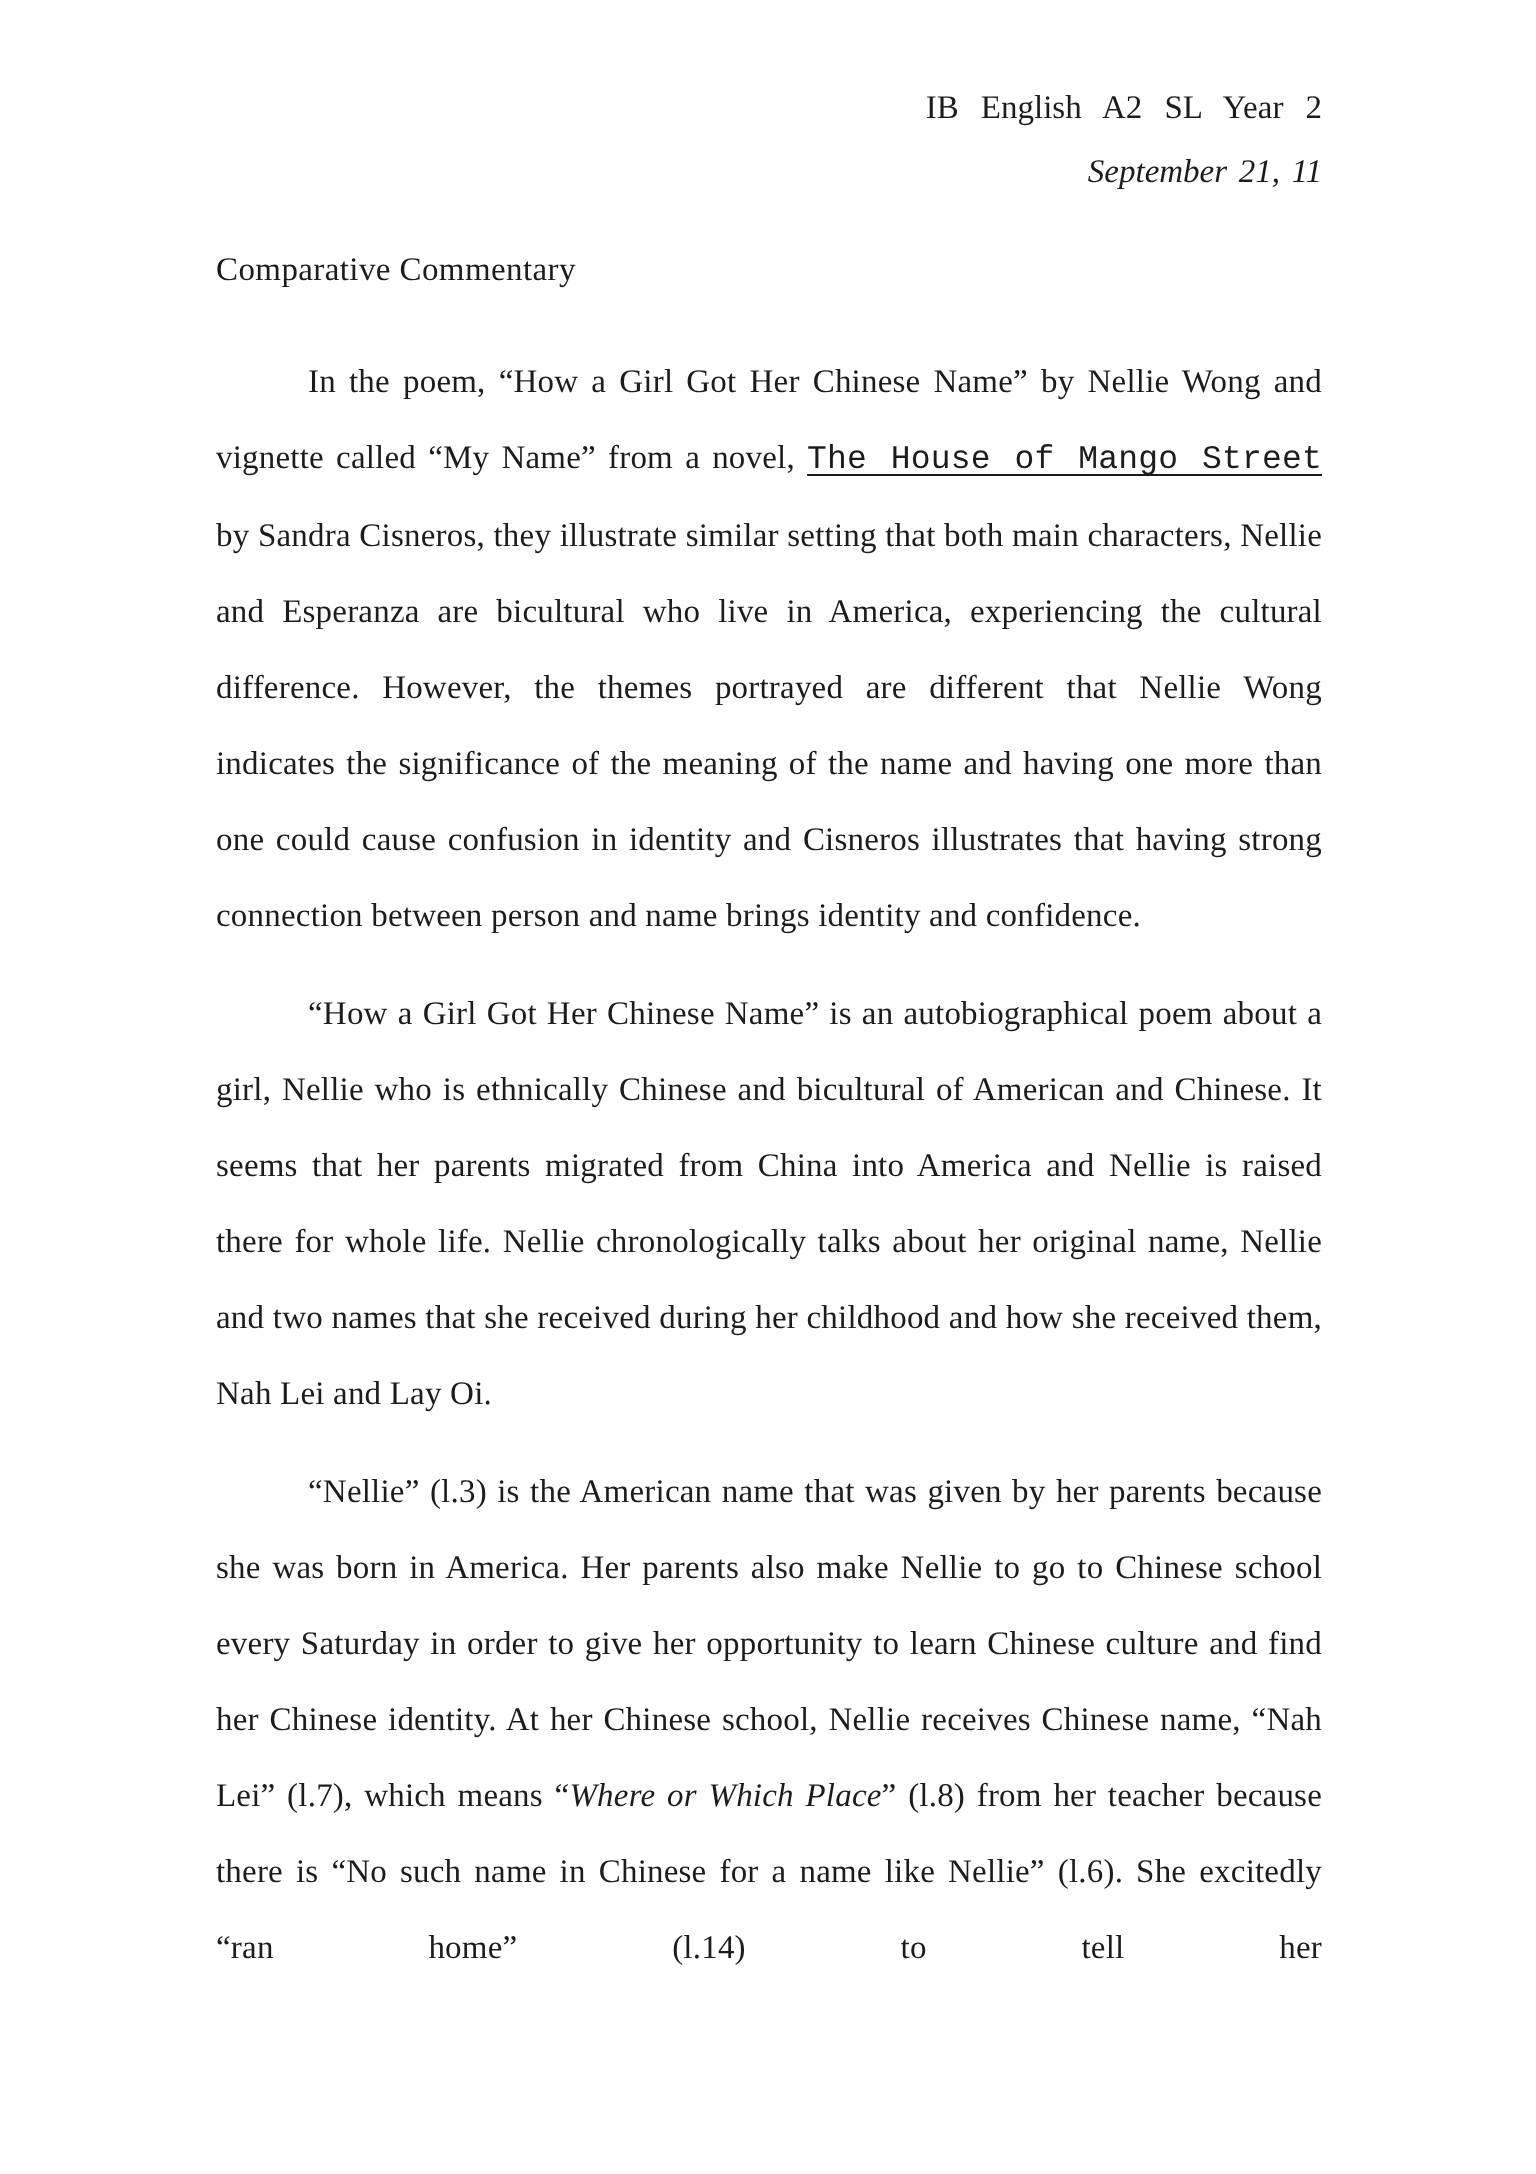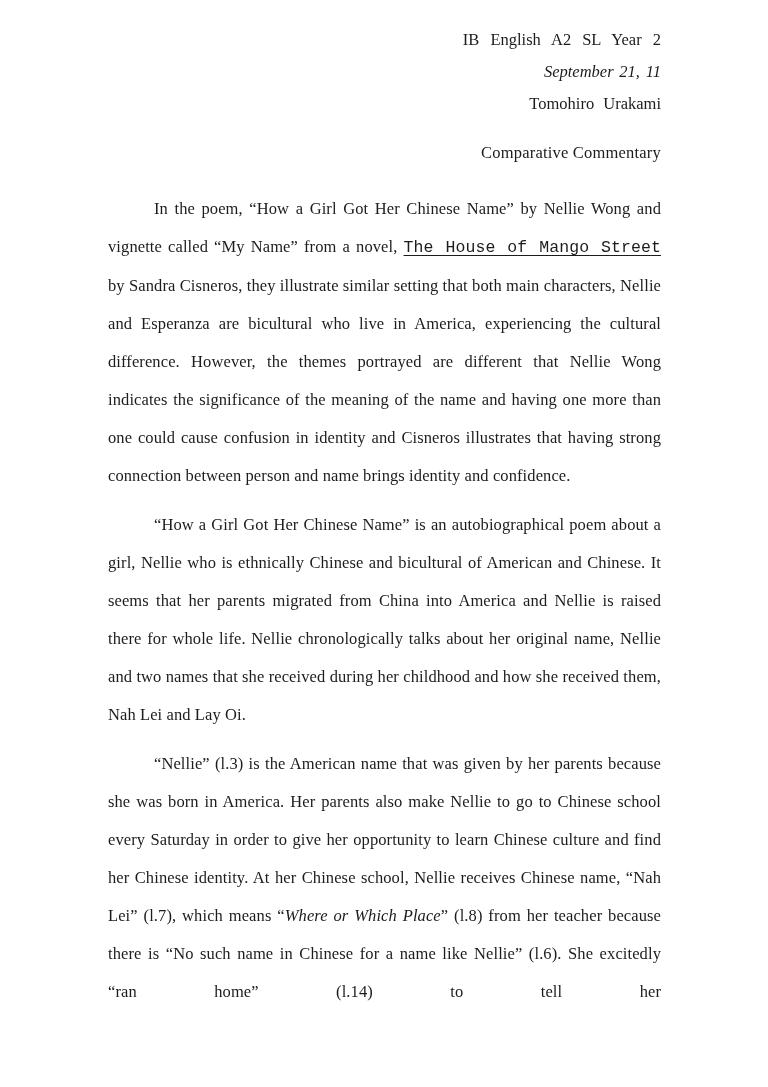--- a/index.html
+++ b/index.html
@@ -11,39 +11,39 @@
     position: relative;
     width: 768px;
     height: 1087px;
     margin: 0 auto;
     background: #ffffff;
     overflow: hidden;
     font-family: "Liberation Serif", "DejaVu Serif", serif;
     color: #1c1c1c;
   }
   .content {
-    padding: 24px 107px 0 108px;
+    padding: 38px 107px 0 108px;
   }
   
   .doc-header {
     text-align: right;
     font-size: 16.5px;
   }
   .doc-header .hline {
     line-height: 32px;
     white-space: nowrap;
   }
   .hline.course { word-spacing: 0.42em; }
   .hline.date   { word-spacing: 0.10em; font-style: italic; }
   .hline.author { word-spacing: 0.30em; }
 
   
   .doc-title {
     margin: 17px 0 0 0;
-    text-align: right;
+    text-align: left;
     font-size: 16.5px;
     font-weight: normal;
     line-height: 32px;
     letter-spacing: 0.2px;
   }
 
   
   .essay-body {
     margin-top: 21px;
     font-size: 16.5px;
@@ -63,21 +63,20 @@
 </style>
 </head>
 <body>
 
 <div class="page">
   <div class="content">
 
     <div class="doc-header">
       <div class="hline course">IB English A2 SL Year 2</div>
       <div class="hline date">September 21, 11</div>
-      <div class="hline author">Tomohiro Urakami</div>
     </div>
 
     <h1 class="doc-title">Comparative Commentary</h1>
 
     <div class="essay-body">
         <p class="para"><span class="run-normal">In the poem, “How a Girl Got Her Chinese Name” by Nellie Wong and vignette called “My Name” from a novel, </span><span class="run-underline">The House of Mango Street</span><span class="run-normal"> by Sandra Cisneros, they illustrate similar setting that both main characters, Nellie and Esperanza are bicultural who live in America, experiencing the cultural difference. However, the themes portrayed are different that Nellie Wong indicates the significance of the meaning of the name and having one more than one could cause confusion in identity and Cisneros illustrates that having strong connection between person and name brings identity and confidence.</span></p>
         <p class="para"><span class="run-normal">“How a Girl Got Her Chinese Name” is an autobiographical poem about a girl, Nellie who is ethnically Chinese and bicultural of American and Chinese. It seems that her parents migrated from China into America and Nellie is raised there for whole life. Nellie chronologically talks about her original name, Nellie and two names that she received during her childhood and how she received them, Nah Lei and Lay Oi.</span></p>
         <p class="para jlast"><span class="run-normal">“Nellie” (l.3) is the American name that was given by her parents because she was born in America. Her parents also make Nellie to go to Chinese school every Saturday in order to give her opportunity to learn Chinese culture and find her Chinese identity. At her Chinese school, Nellie receives Chinese name, “Nah Lei” (l.7), which means “</span><span class="run-italic">Where or Which Place</span><span class="run-normal">” (l.8) from her teacher because there is “No such name in Chinese for a name like Nellie” (l.6). She excitedly “ran home” (l.14) to tell her</span></p>
       </div>
 

